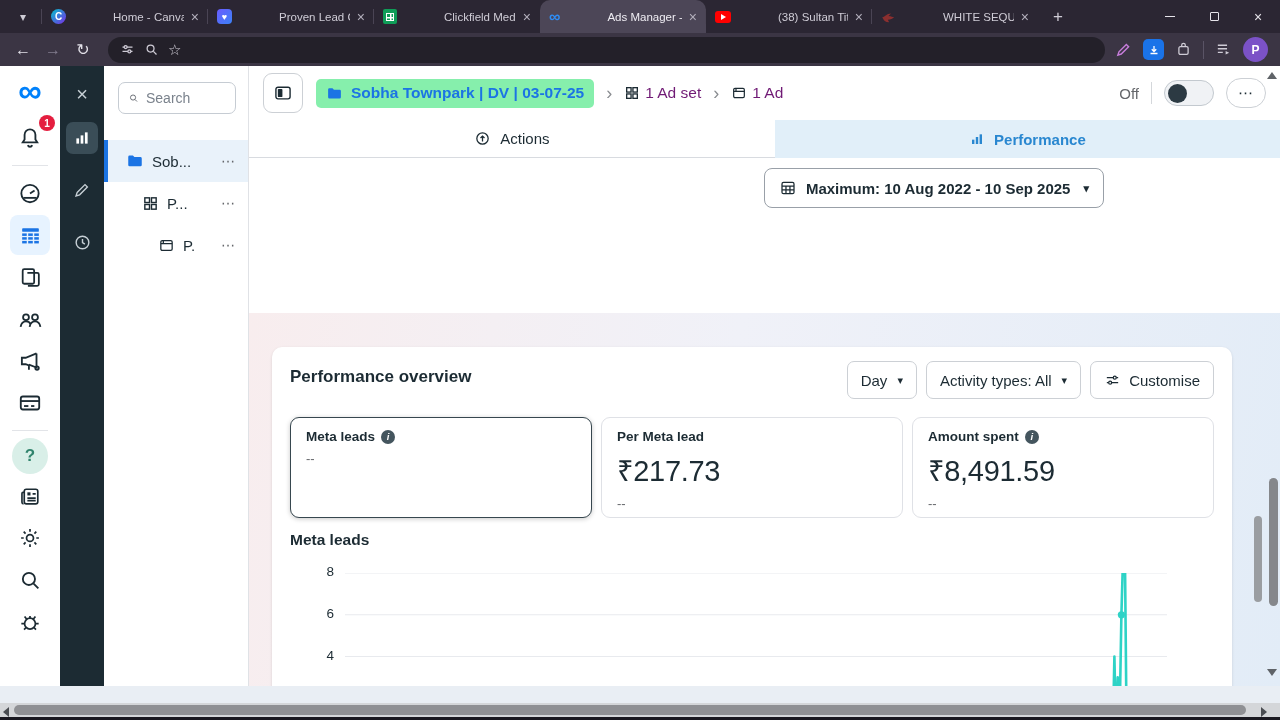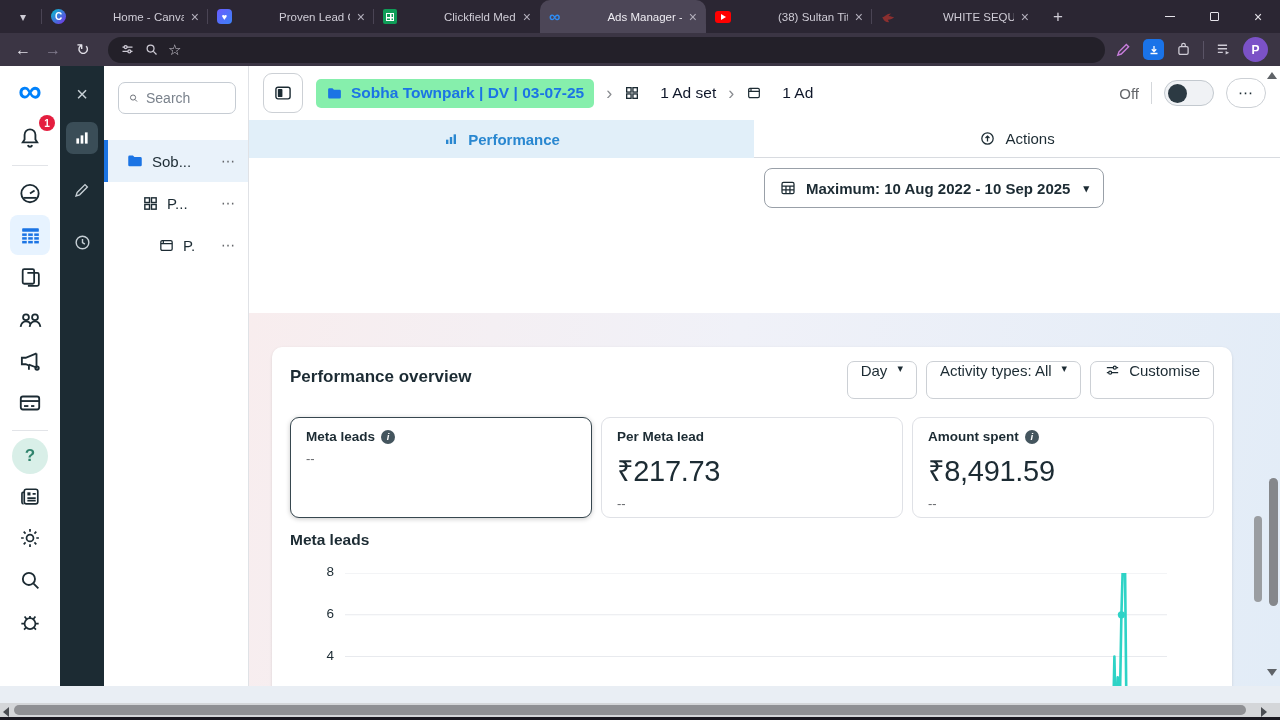--- a/index.html
+++ b/index.html
@@ -56,21 +56,21 @@
   .tree-row.r1::before { content:""; position:absolute; left:0; top:0; bottom:0; width:4px; background:#1b74e4; }
   .tree-row.r2 { padding-left:38px; }
   .tree-row.r3 { padding-left:54px; }
   .tree-dots { margin-left:auto; margin-right:12px; color:#65676b; font-size:14px; letter-spacing:1px; }
 
   .main { position:absolute; left:249px; top:0; width:1031px; height:654px; background:#fff; }
   .main-header { height:54px; display:flex; align-items:center; padding:0 14px; background:#fff; }
   .collapse-btn { width:40px; height:40px; border:1px solid #ccd0d5; border-radius:9px; display:flex; align-items:center; justify-content:center; margin-right:13px; }
   .bc-pill { display:flex; align-items:center; gap:8px; background:#86efac; border-radius:5px; height:29px; padding:0 10px; color:#1b74e4; font-size:15.5px; font-weight:600; }
   .bc-chev { color:#8a8d91; font-size:18px; margin:0 12px; }
-  .bc-item { display:flex; align-items:center; gap:20px; color:#0f172a; font-size:15.5px; }
+  .bc-item { display:flex; align-items:center; gap:5px; color:#701a75; font-size:15.5px; }
   .hdr-right { margin-left:auto; display:flex; align-items:center; gap:12px; }
   .off-label { color:#65676b; font-size:15px; }
   .hdr-sep { width:1px; height:22px; background:#d4d7db; }
   .toggle { width:50px; height:26px; background:#f0f2f5; border:1px solid #c3c9cf; border-radius:14px; position:relative; }
   .toggle-knob { position:absolute; left:3px; top:2.5px; width:19px; height:19px; border-radius:50%; background:#2c3a43; }
   .hdr-kebab { width:40px; height:30px; border:1px solid #ccd0d5; border-radius:16px; display:flex; align-items:center; justify-content:center; color:#1c2b33; font-size:15px; letter-spacing:1px; }
 
   .viewtabs { height:38px; display:flex; }
   .vtab { display:flex; align-items:center; justify-content:center; gap:9px; font-size:15px; }
   .vtab.perf { width:49%; background:#e1eff9; color:#2987d0; font-weight:600; }
@@ -78,21 +78,21 @@
 
   .content { position:absolute; left:0; top:92px; width:877px; height:528px; background:#fff; }
   .filter-row { height:60px; display:flex; align-items:center; justify-content:flex-end; padding-right:22px; }
   .datebtn { height:40px; border:1px solid #99a0a8; border-radius:8px; display:flex; align-items:center; gap:9px; padding:0 14px; font-size:15px; font-weight:600; color:#1c2b33; background:#fff; }
   .datebtn .dd { font-size:11px; margin-left:4px; }
 
   .gradient-zone { position:absolute; left:0; top:155px; width:1031px; height:376px; background:linear-gradient(100deg,#f8edee 0%, #f0f1f8 45%, #e2ecf7 100%); }
   .card { position:absolute; left:23px; top:34px; width:960px; height:470px; background:#fff; border-radius:10px 10px 0 0; box-shadow:0 1px 3px rgba(0,0,0,.12); }
   .card-title { position:absolute; left:18px; top:20px; font-size:17px; font-weight:bold; color:#1c2b33; }
   .card-btns { position:absolute; right:18px; top:14px; display:flex; gap:9px; }
-  .cbtn { height:38px; border:1px solid #ccd0d5; border-radius:7px; background:#fff; display:flex; align-items:flex-start; gap:8px; padding:0 13px; font-size:15px; color:#1c2b33; }
+  .cbtn { height:38px; border:1px solid #ccd0d5; border-radius:7px; background:#fff; display:flex; align-items:center; gap:8px; padding:0 13px; font-size:15px; color:#1c2b33; }
   .cbtn .dd { font-size:11px; margin-left:2px; }
 
   .metric-row { position:absolute; left:18px; top:70px; width:924px; display:flex; gap:9px; }
   .mcard { flex:1; height:101px; border:1px solid #dfe1e6; border-radius:9px; padding:11px 15px; background:#fff; }
   .mcard.selected { border:1px solid #37474f; box-shadow:0 1px 5px rgba(0,0,0,.22); }
   .mlabel { font-size:13.5px; font-weight:bold; color:#1c2b33; display:flex; align-items:center; gap:6px; }
   .info-dot { width:14px; height:14px; border-radius:50%; background:#44555e; color:#fff; font-size:9.5px; font-weight:bold; display:inline-flex; align-items:center; justify-content:center; font-style:italic; }
   .mvalue { font-size:29px; color:#1c2b33; margin-top:6px; letter-spacing:-0.3px; }
   .msub { font-size:13px; color:#65676b; margin-top:7px; }
 
@@ -415,34 +415,34 @@
           <span class="off-label">Off</span>
           <span class="hdr-sep"></span>
           <div class="toggle">
               <div class="toggle-knob"></div>
             </div>
           <div class="hdr-kebab">⋯</div>
         </div>
       </div>
 
       <div class="viewtabs">
+        <div class="vtab actions">
+          <svg class="s" width="17" height="17" viewBox="0 0 24 24" fill="none" stroke="#1c2b33" stroke-width="1.8">
+              <circle cx="12" cy="12" r="8"></circle>
+              <path d="M12 16.2V9M9.2 11.4L12 8.6l2.8 2.8"></path>
+            </svg>
+          <span>Actions</span>
+        </div>
         <div class="vtab perf">
           <svg class="s" width="16" height="16" viewBox="0 0 24 24" fill="#2987d0">
               <rect x="4.5" y="13" width="3.6" height="6.5"></rect>
               <rect x="10.2" y="9" width="3.6" height="10.5"></rect>
               <rect x="15.9" y="5" width="3.6" height="14.5"></rect>
             </svg>
           <span>Performance</span>
-        </div>
-        <div class="vtab actions">
-          <svg class="s" width="17" height="17" viewBox="0 0 24 24" fill="none" stroke="#1c2b33" stroke-width="1.8">
-              <circle cx="12" cy="12" r="8"></circle>
-              <path d="M12 16.2V9M9.2 11.4L12 8.6l2.8 2.8"></path>
-            </svg>
-          <span>Actions</span>
         </div>
       </div>
 
       <div class="content">
         <div class="filter-row">
           <div class="datebtn">
             <svg class="s" width="18" height="18" viewBox="0 0 24 24" fill="none" stroke="#1c2b33" stroke-width="1.7">
                 <rect x="4" y="4.5" width="16" height="15" rx="2"></rect>
                 <path d="M4 9.5h16M4 14.5h16M9.3 9.5v10M14.6 9.5v10"></path>
               </svg>

